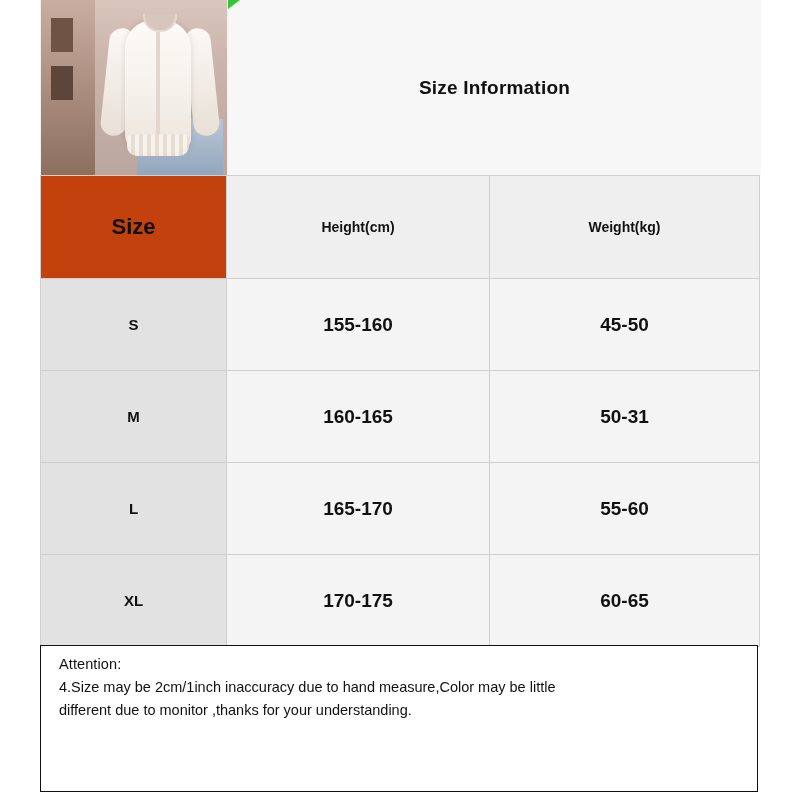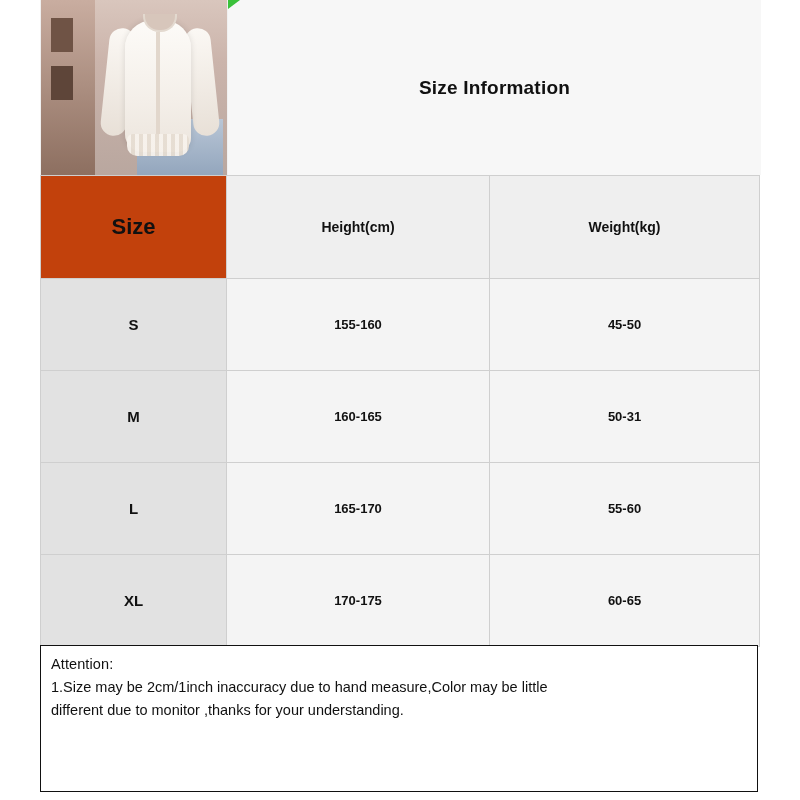--- a/index.html
+++ b/index.html
@@ -175,34 +175,34 @@
   tr.body-row td {
     height: 89px;
   }
   td.size-cell {
     background: #e2e2e2;
     font-size: 15px;
     font-weight: bold;
   }
   td.val-cell {
     background: #f4f4f4;
-    font-size: 13px;
+    font-size: 19px;
     font-weight: bold;
   }
 
   
   .attention {
     position: absolute;
     left: 40px;
     top: 645px;
     width: 718px;
     height: 147px;
     border: 1px solid #111111;
     box-sizing: border-box;
-    padding: 7px 10px 0 10px;
+    padding: 7px 10px 0 18px;
     background: #ffffff;
   }
   .attention p {
     margin: 0 0 1px 0;
     font-size: 14.5px;
     line-height: 1.52;
     color: #111111;
   }
   .attention p.lead { letter-spacing: .1px; }
 </style>
@@ -270,17 +270,17 @@
           <td class="size-cell">XL</td>
           <td class="val-cell">170-175</td>
           <td class="val-cell">60-65</td>
         </tr>
       </tbody>
     </table>
   </div>
 
   <div class="attention">
     <p class="lead">Attention:</p>
-    <p>1.Size may be 2cm/1inch inaccuracy due to hand measure,Color may be little</p>
+    <p>4.Size may be 2cm/1inch inaccuracy due to hand measure,Color may be little</p>
     <p>different due to monitor ,thanks for your understanding.</p>
   </div>
 
 </div>
 
 </body></html>

